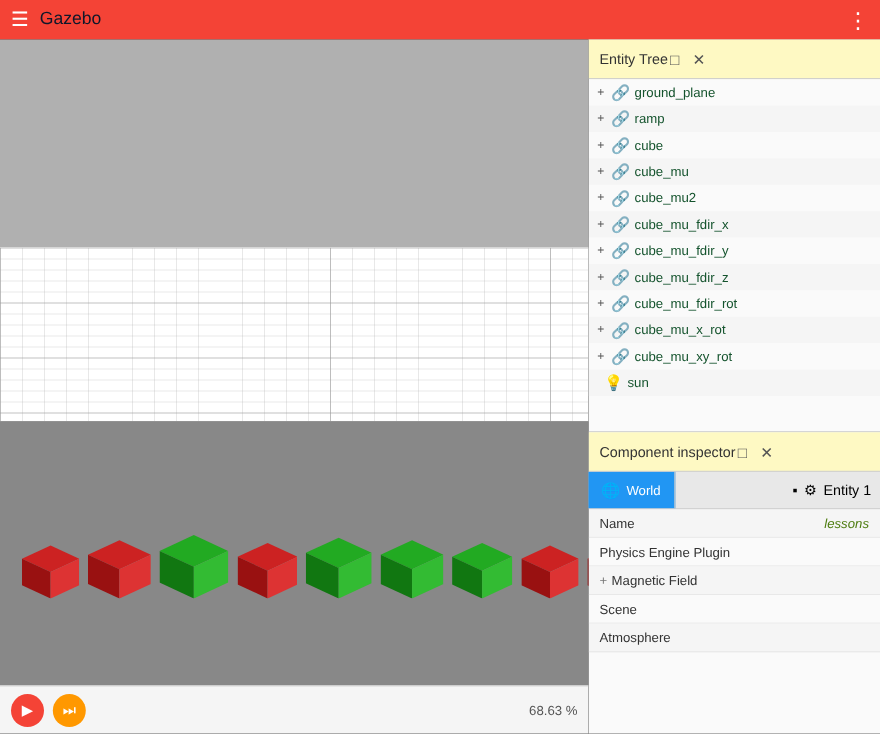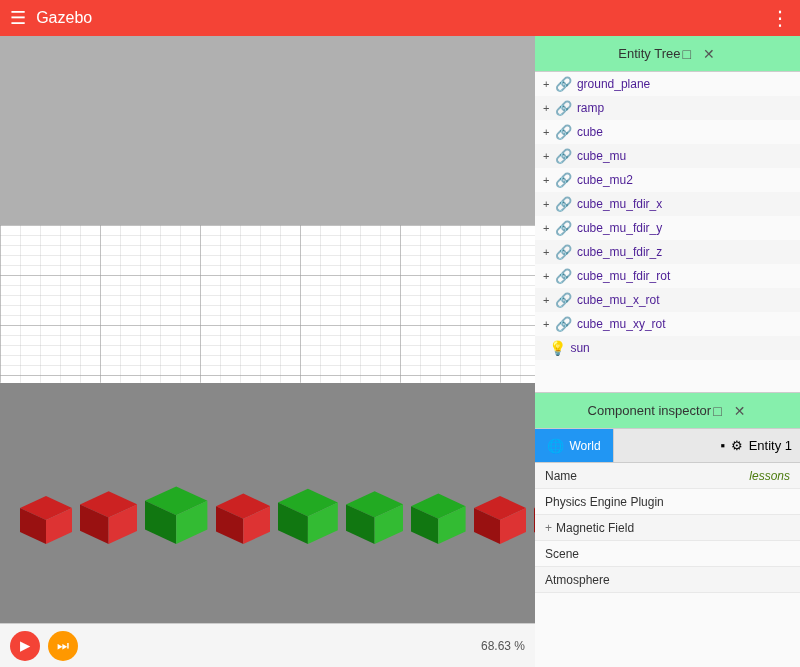--- a/index.html
+++ b/index.html
@@ -6,21 +6,21 @@
     body { width: 800px; height: 667px; overflow: hidden; font-family: 'Segoe UI', Arial, sans-serif; font-size: 13px; background: #555; }
 
     
     #topbar {
       width: 800px; height: 36px; background: #F44336;
       display: flex; align-items: center; padding: 0 10px;
       justify-content: space-between;
     }
     #topbar-left { display: flex; align-items: center; gap: 10px; }
     #hamburger-icon { color: white; font-size: 18px; cursor: pointer; }
-    #app-title { color: #ffffff; font-size: 16px; font-weight: 500; }
+    #app-title { color: #0f172a; font-size: 16px; font-weight: 500; }
     #more-icon { color: white; font-size: 20px; cursor: pointer; }
 
     
     #main-area {
       display: flex; width: 800px; height: 631px;
     }
 
     
     #viewport {
       flex: 1; position: relative; background: #888; overflow: hidden;
@@ -71,41 +71,41 @@
       width: 265px; display: flex; flex-direction: column;
       background: #fafafa;
     }
 
     
     #entity-tree-panel {
       flex: 1; display: flex; flex-direction: column;
       border-bottom: 1px solid #ccc;
     }
     .panel-header {
-      height: 36px; background: #86efac;
-      display: flex; align-items: center; justify-content: center;
+      height: 36px; background: #fef9c3;
+      display: flex; align-items: center; justify-content: flex-start;
       padding: 0 10px; border-bottom: 1px solid #ccc;
     }
     .panel-header-title { font-weight: 500; font-size: 13px; color: #333; }
     .panel-header-actions { display: flex; gap: 8px; align-items: center; }
     .panel-icon-btn {
       background: none; border: none; cursor: pointer;
       color: #555; font-size: 14px; padding: 0 2px;
     }
 
     .entity-list {
       overflow-y: auto; flex: 1;
     }
     .entity-item {
       height: 24px; display: flex; align-items: center; padding: 0 8px;
       gap: 4px; cursor: pointer;
     }
     .entity-plus { color: #555; font-size: 11px; margin-right: 2px; }
     .entity-icon { font-size: 14px; }
-    .entity-label { font-size: 12px; color: #4c1d95; }
+    .entity-label { font-size: 12px; color: #14532d; }
     .entity-item-odd { background: #f5f5f5; }
     .entity-item-even { background: #fafafa; }
 
     
     #component-inspector-panel {
       height: 274px; display: flex; flex-direction: column;
     }
 
     .inspector-tabs {
       display: flex; height: 34px; border-bottom: 1px solid #ccc;

